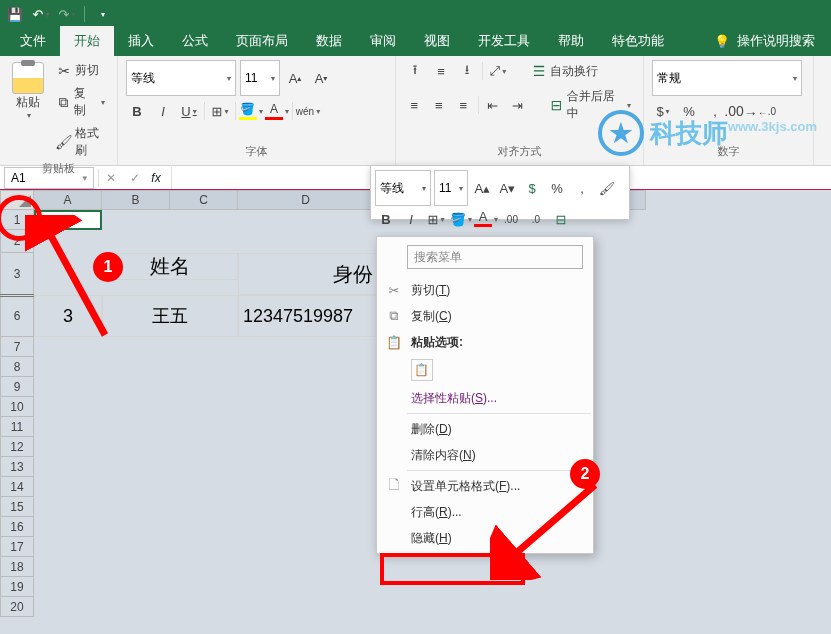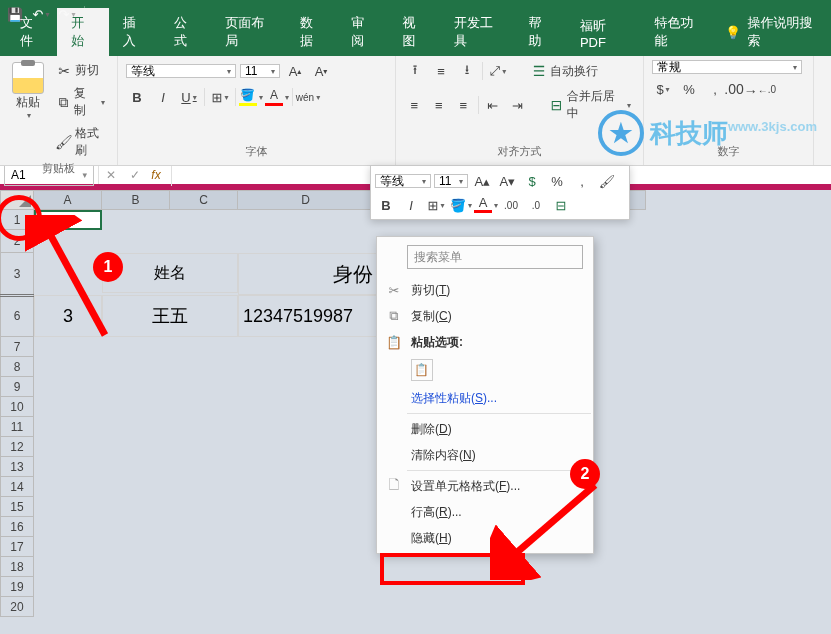--- a/index.html
+++ b/index.html
@@ -17,31 +17,31 @@
 .ribbonbody{background:#f3f3f3;height:110px;border-bottom:1px solid #d4d4d4;display:flex;position:relative}
 .rgroup{border-right:1px solid #e0e0e0;padding:4px 8px;display:flex;flex-direction:column;justify-content:space-between}
 .glabel{text-align:center;font-size:11px;color:#666;padding-bottom:2px}
 .grow{display:flex;align-items:center;gap:4px}
 .btn{padding:2px 4px;color:#444;display:flex;align-items:center;gap:3px;font-size:12px}
 .ico{width:16px;height:16px;display:flex;align-items:center;justify-content:center;font-size:14px}
 .pastebtn{display:flex;flex-direction:column;align-items:center;padding:2px 4px;color:#444}
 .pastebtn .pico{width:32px;height:32px;background:linear-gradient(#fff 50%,#ffd966 50%);border:1px solid #bbb;border-radius:3px;position:relative}
 .pastebtn .pico::before{content:"";position:absolute;top:-3px;left:8px;width:14px;height:6px;background:#888;border-radius:2px}
 .dd{font-size:8px;color:#666;margin-left:2px}
-.fontsel{height:14px;border:1px solid #c4c4c4;background:#fff;padding:0 4px;font-size:12px;display:flex;align-items:center}
+.fontsel{height:36px;border:1px solid #c4c4c4;background:#fff;padding:0 4px;font-size:12px;display:flex;align-items:center}
 .fontsel.wide{width:110px}
 .fontsel.num{width:40px}
 .fmtbtn{width:22px;height:22px;display:flex;align-items:center;justify-content:center;color:#444;font-size:13px}
 .colorbar{width:18px;height:3px;margin-top:1px}
 
-.namerow{height:24px;border-bottom:6px solid #be185d;display:flex;align-items:center;background:#fff}
+.namerow{height:24px;border-bottom:1px solid #be185d;display:flex;align-items:center;background:#fff}
 .namebox{width:90px;height:22px;border:1px solid #c4c4c4;margin:0 4px;padding:0 6px;display:flex;align-items:center;font-size:12px}
 .namebox .ndd{margin-left:auto;font-size:9px;color:#888}
 .fxbtn{width:24px;height:22px;display:flex;align-items:center;justify-content:center;color:#999;font-size:12px}
-.fxlbl{font-style:italic;color:#a16207;margin-right:6px}
+.fxlbl{font-style:italic;color:#0f172a;margin-right:6px}
 .fxbar{flex:1;height:22px;border-left:1px solid #e0e0e0}
 
 .gridwrap{position:absolute;top:190px;left:0;right:0;bottom:0;background:#d6dce4}
 .colhdr{display:flex;height:20px;background:#d6dce4}
 .selall{width:34px;height:20px;border:1px solid #bbb;background:#e0e0e0;position:relative}
 .selall::after{content:"";position:absolute;right:2px;bottom:2px;border:6px solid transparent;border-right-color:#888;border-bottom-color:#888}
 .ch{border:1px solid #bbb;border-left:none;display:flex;align-items:center;justify-content:center;font-size:12px;color:#444;background:#d6dce4}
 .ch.sel{background:#c8d0da}
 .gridbody{display:flex}
 .rowhdrs{display:flex;flex-direction:column}
@@ -86,21 +86,20 @@
   <div class="rtab">文件</div>
   <div class="rtab active">开始</div>
   <div class="rtab">插入</div>
   <div class="rtab">公式</div>
   <div class="rtab">页面布局</div>
   <div class="rtab">数据</div>
   <div class="rtab">审阅</div>
   <div class="rtab">视图</div>
   <div class="rtab">开发工具</div>
   <div class="rtab">帮助</div>
-  <div class="rtab">福昕PDF</div>
   <div class="rtab">特色功能</div>
   <div class="tell">
       <span>💡</span>
       <span>操作说明搜索</span>
     </div>
 </div>
 
 <div class="ribbonbody">
 
   <div class="rgroup" style="width:118px">
@@ -273,21 +272,21 @@
       <div class="rh" style="height:20px">16</div>
       <div class="rh" style="height:20px">17</div>
       <div class="rh" style="height:20px">18</div>
       <div class="rh" style="height:20px">19</div>
       <div class="rh" style="height:20px">20</div>
     </div>
     <div class="cells" style="width:612px">
 
       <div class="cell" style="left:0;top:0;width:68px;height:20px;border:2px solid #217346"></div>
 
-      <div class="cell" style="left:68px;top:43px;width:136px;height:40px;justify-content:center;font-size:16px;background:#d6dce4">姓名</div>
+      <div class="cell" style="left:68px;top:43px;width:136px;height:27px;justify-content:center;font-size:20px;background:#d6dce4">姓名</div>
       <div class="cell" style="left:204px;top:43px;width:140px;height:42px;justify-content:flex-end;font-size:20px;background:#d6dce4;overflow:hidden">身份</div>
 
       <div class="hidden-marker" style="left:-34px;top:84px;width:34px"></div>
 
       <div class="cell" style="left:0;top:85px;width:68px;height:42px;justify-content:center;font-size:18px;background:#d6dce4">3</div>
       <div class="cell" style="left:68px;top:85px;width:136px;height:42px;justify-content:center;font-size:18px;background:#d6dce4">王五</div>
       <div class="cell" style="left:204px;top:85px;width:140px;height:42px;font-size:18px;background:#d6dce4;overflow:hidden;white-space:nowrap">12347519987</div>
     </div>
   </div>
 </div>
@@ -341,21 +340,21 @@
       <span><span>复制</span>(<span class="ul">C</span>)</span>
     </div>
   <div class="ctxitem">
       <span class="cicon">📋</span>
       <span style="font-weight:bold">粘贴选项:</span>
     </div>
   <div class="ctxitem">
       <span class="cicon"></span>
       <span style="width:22px;height:22px;border:1px solid #ccc;display:flex;align-items:center;justify-content:center">📋</span>
     </div>
-  <div class="ctxitem" style="color:#1d4ed8">
+  <div class="ctxitem" style="color:#701a75">
       <span class="cicon"></span>
       <span><span>选择性粘贴</span>(<span class="ul">S</span>)...</span>
     </div>
   <div class="ctxsep"></div>
   <div class="ctxitem">
       <span class="cicon"></span>
       <span><span>删除</span>(<span class="ul">D</span>)</span>
     </div>
   <div class="ctxitem">
       <span class="cicon"></span>

